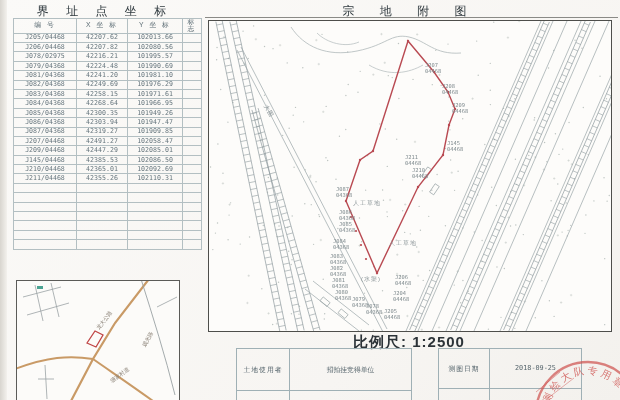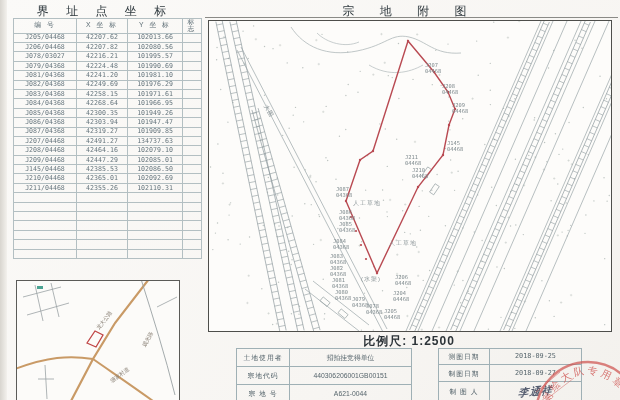--- a/index.html
+++ b/index.html
@@ -34,24 +34,24 @@
   #title-rule{position:absolute;left:205px;right:2px;top:17px;border-top:1px solid #8a8a86;}
   #map-box{position:absolute;left:208px;top:20px;width:402px;height:310px;
        border:1.2px solid #4e4e4b;background:#fdfcfa;}
   #map-labels{position:absolute;inset:0;pointer-events:none;}
   .plabel{position:absolute;font-size:5.4px;line-height:1.08;color:#7f8a8e;
        font-family:"DejaVu Sans Mono",monospace;white-space:nowrap;}
   .alabel{position:absolute;font-size:6px;color:#8b9598;white-space:nowrap;
        letter-spacing:1px;transform-origin:left top;}
 
   #scale-label{position:absolute;left:208px;top:333px;width:402px;text-align:center;
-       font-size:12px;font-weight:bold;color:#2c3338;letter-spacing:1px;}
+       font-size:15px;font-weight:bold;color:#2c3338;letter-spacing:1px;}
 
   .info-table{position:absolute;border-collapse:collapse;table-layout:fixed;}
-  .info-table td{border:1px solid #9fb0b5;padding:4px 2px;font-size:6.8px;line-height:1.05;
+  .info-table td{border:1px solid #9fb0b5;padding:16px 2px;font-size:6.8px;line-height:1.05;
        color:#56656c;text-align:center;overflow:hidden;white-space:nowrap;}
   .info-table td.lbl{letter-spacing:1px;color:#4e5e66;}
   #info-left{left:236px;top:348px;width:176px;}
   #info-left td{height:9.2px;}
   #info-right{left:438px;top:348px;width:144px;}
   .sig{font-style:italic;font-weight:bold;color:#454e63;font-size:10.5px;
        display:inline-block;transform:rotate(-5deg) skewX(-10deg);letter-spacing:1px;opacity:.9;}
 
   #stamp-layer{position:absolute;inset:0;pointer-events:none;}
   svg{display:block;}
@@ -79,21 +79,21 @@
         <td>102013.66</td>
         <td></td>
       </tr>
       <tr>
         <td>J206/04468</td>
         <td>42207.82</td>
         <td>102080.56</td>
         <td></td>
       </tr>
       <tr>
-        <td>J078/03027</td>
+        <td>J078/02975</td>
         <td>42216.21</td>
         <td>101995.57</td>
         <td></td>
       </tr>
       <tr>
         <td>J079/04368</td>
         <td>42224.48</td>
         <td>101990.69</td>
         <td></td>
       </tr>
@@ -135,27 +135,21 @@
       </tr>
       <tr>
         <td>J087/04368</td>
         <td>42319.27</td>
         <td>101909.85</td>
         <td></td>
       </tr>
       <tr>
         <td>J207/04468</td>
         <td>42491.27</td>
-        <td>134737.63</td>
-        <td></td>
-      </tr>
-      <tr>
-        <td>J208/04468</td>
-        <td>42464.16</td>
-        <td>102079.10</td>
+        <td>102058.47</td>
         <td></td>
       </tr>
       <tr>
         <td>J209/04468</td>
         <td>42447.29</td>
         <td>102085.01</td>
         <td></td>
       </tr>
       <tr>
         <td>J145/04468</td>

